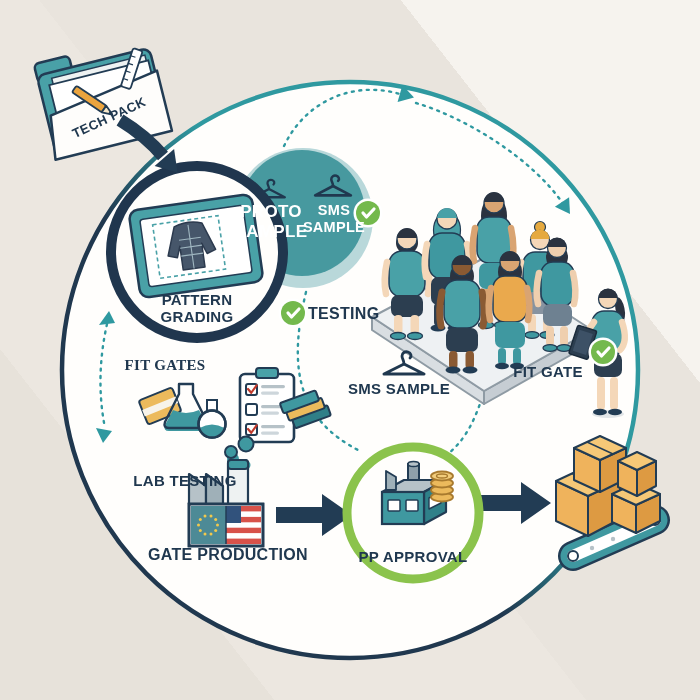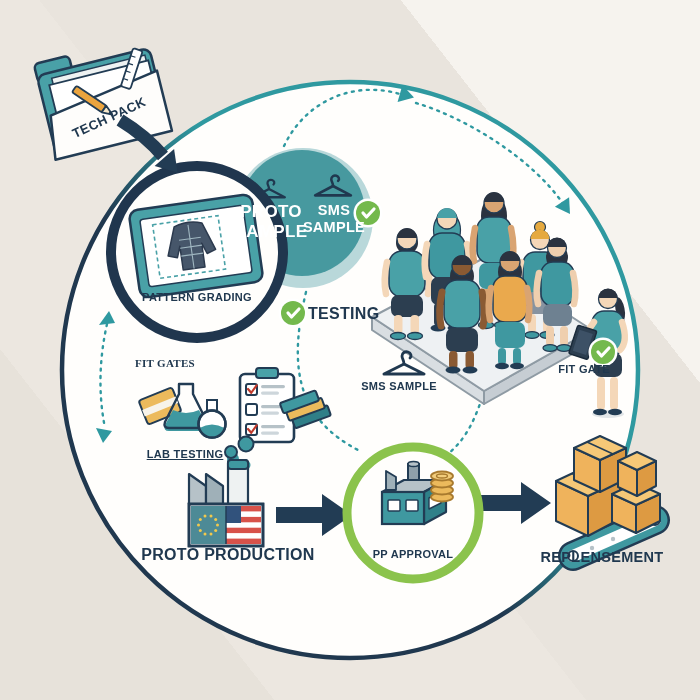--- a/index.html
+++ b/index.html
@@ -6,21 +6,21 @@
   body{width:700px;height:700px;overflow:hidden;
        font-family:"Liberation Sans","DejaVu Sans",sans-serif;}
   #stage{position:relative;width:700px;height:700px;
          background:linear-gradient(52deg,
            #e7e2da 0%, #e7e2da 22%,
            #ece7e0 22%, #ece7e0 47%,
            #e9e4dd 47%, #e9e4dd 76%,
            #f6f3ee 76%, #f6f3ee 100%);}
   #art{position:absolute;left:0;top:0;}
   .lbl{position:absolute;font-weight:bold;color:#20384f;text-align:center;
-       line-height:1.16;letter-spacing:.3px;font-size:11px;}
+       line-height:1.16;letter-spacing:.3px;font-size:15px;}
   .lbl.white{color:#ffffff;}
 </style>
 </head>
 <body>
 
 <div id="stage">
 
 <svg id="art" width="700" height="700" viewBox="0 0 700 700">
   <defs>
     <linearGradient id="ringGrad" x1="0" y1="1" x2="1" y2="0">
@@ -385,25 +385,24 @@
 <div class="lbl" style="left:137px;top:291px;width:120px;">PATTERN GRADING</div>
 
 <div class="lbl white" style="left:233px;top:202px;width:76px;font-size:17px;">PROTO SAMPLE</div>
 
 <div class="lbl white" style="left:300px;top:202px;width:68px;font-size:14.5px;">SMS SAMPLE</div>
 
 <div class="lbl" style="left:308px;top:305px;width:110px;text-align:left;font-size:16px;">TESTING</div>
 
 <div class="lbl" style="left:329px;top:380px;width:140px;">SMS SAMPLE</div>
 
-<div class="lbl" style="left:524px;top:363px;width:120px;">FIT GATE</div>
+<div class="lbl" style="left:488px;top:363px;width:120px;">FIT GATE</div>
 
 <div class="lbl" style="left:110px;top:357px;width:110px;font-family:Liberation Serif, serif;">FIT GATES</div>
 
-<div class="lbl" style="left:120px;top:448px;width:130px;text-decoration:underline;">LAB TESTING</div>
-
-<div class="lbl" style="left:138px;top:546px;width:180px;font-size:16px;">PROTO PRODUCTION</div>
+<div class="lbl" style="left:120px;top:472px;width:130px;">LAB TESTING</div>
+
+<div class="lbl" style="left:138px;top:546px;width:180px;font-size:16px;">GATE PRODUCTION</div>
 
 <div class="lbl" style="left:348px;top:548px;width:130px;">PP APPROVAL</div>
 
-<div class="lbl" style="left:522px;top:549px;width:160px;font-size:14.5px;">REPLENSEMENT</div>
 
 </div>
 
 </body></html>

